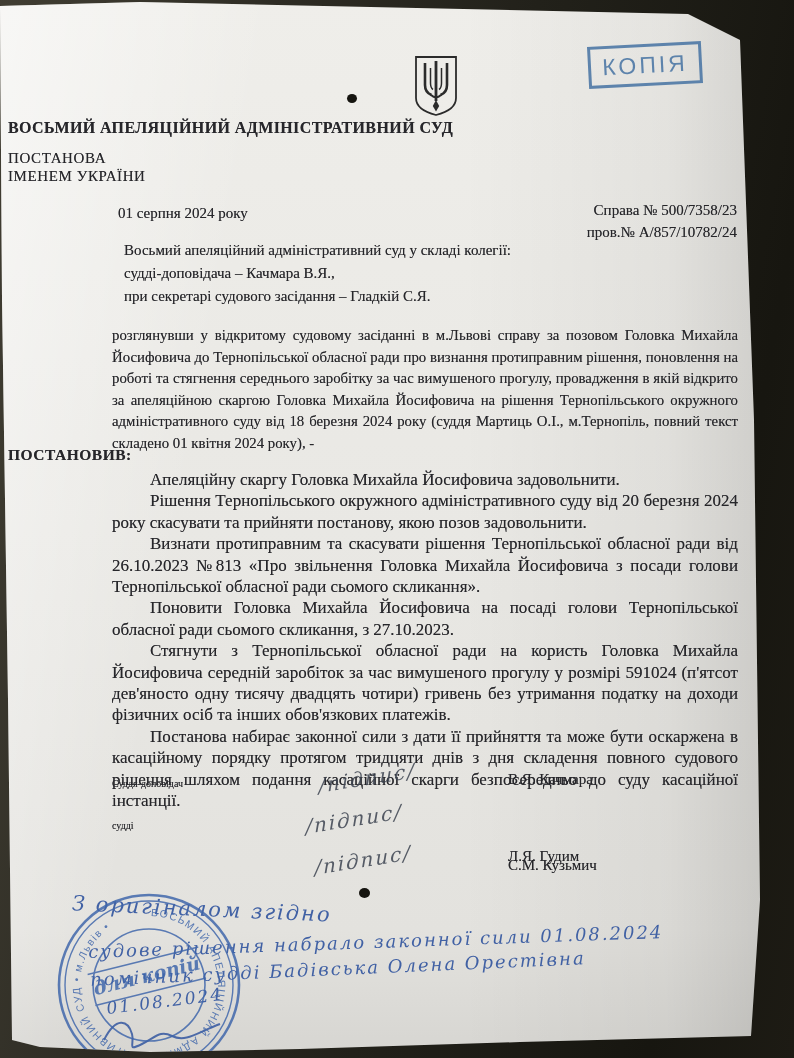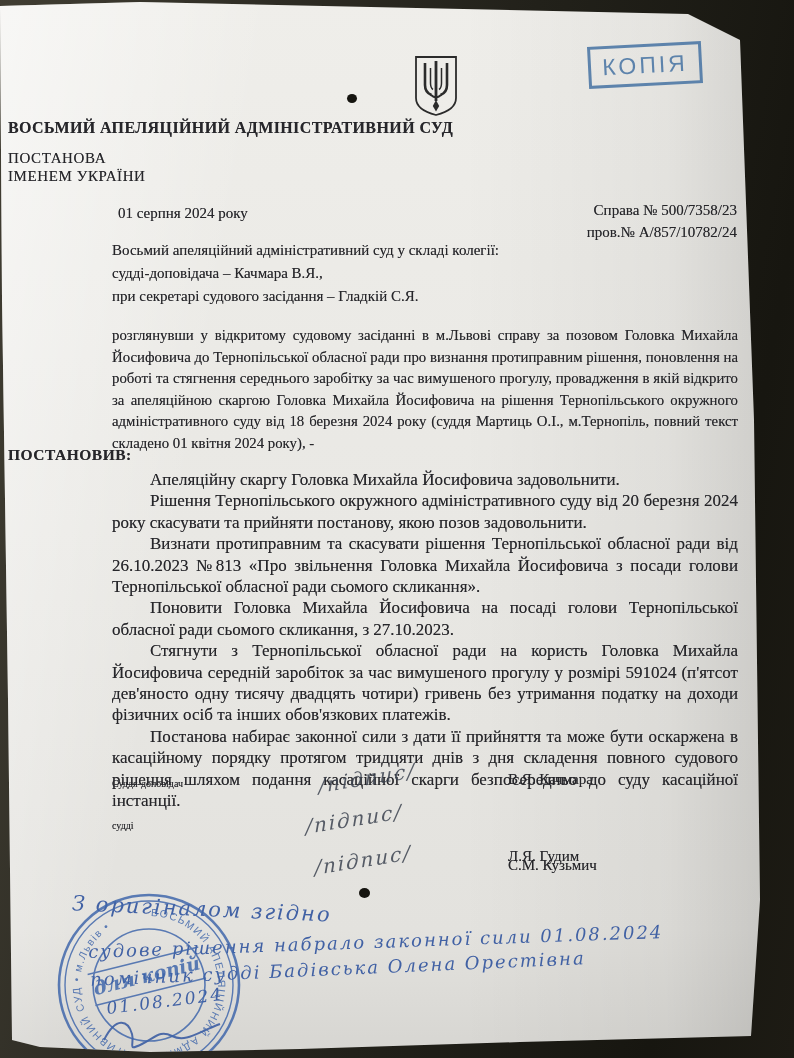--- a/index.html
+++ b/index.html
@@ -25,21 +25,21 @@
     position:absolute;left:588px;top:44px;width:108px;height:36px;
     border:3px solid #4a76a4;display:flex;align-items:center;justify-content:center;
     transform:rotate(-3deg);opacity:.88;
   }
   .kopiya span{font-family:"Liberation Sans","DejaVu Sans",sans-serif;font-size:23px;letter-spacing:3px;color:#4a76a4;font-weight:500;}
   .court-name{top:119px;font-weight:bold;font-size:16px;letter-spacing:.4px;}
   .doc-type{top:150px;font-size:15px;letter-spacing:.6px;}
   .in-name{top:168px;font-size:15px;letter-spacing:.6px;}
   .date-line{left:118px;top:205px;font-size:15px;}
   .case-block{top:199px;right:57px;text-align:right;font-size:15px;line-height:22px;}
-  .composition{left:112px;top:239px;width:624px;font-size:15px;line-height:23px;}
+  .composition{left:124px;top:239px;width:624px;font-size:15px;line-height:23px;}
   .composition p{margin:0;}
   .considered{left:112px;top:325px;width:626px;font-size:14.8px;line-height:21.6px;text-align:justify;}
   .resolved-heading{top:446px;font-weight:bold;font-size:15.5px;letter-spacing:.5px;}
   .operative{left:112px;top:469px;width:626px;font-size:17px;line-height:21.4px;text-align:justify;}
   .operative p{margin:0;text-indent:38px;}
   .sig-role{left:112px;font-size:10px;}
   .sig-name{left:508px;font-size:15px;}
   .sig-mark{
     font-family:"DejaVu Serif",serif;font-style:italic;font-size:20px;
     color:#3c4350;letter-spacing:2px;transform:rotate(-9deg) skewX(-8deg);opacity:.85;

